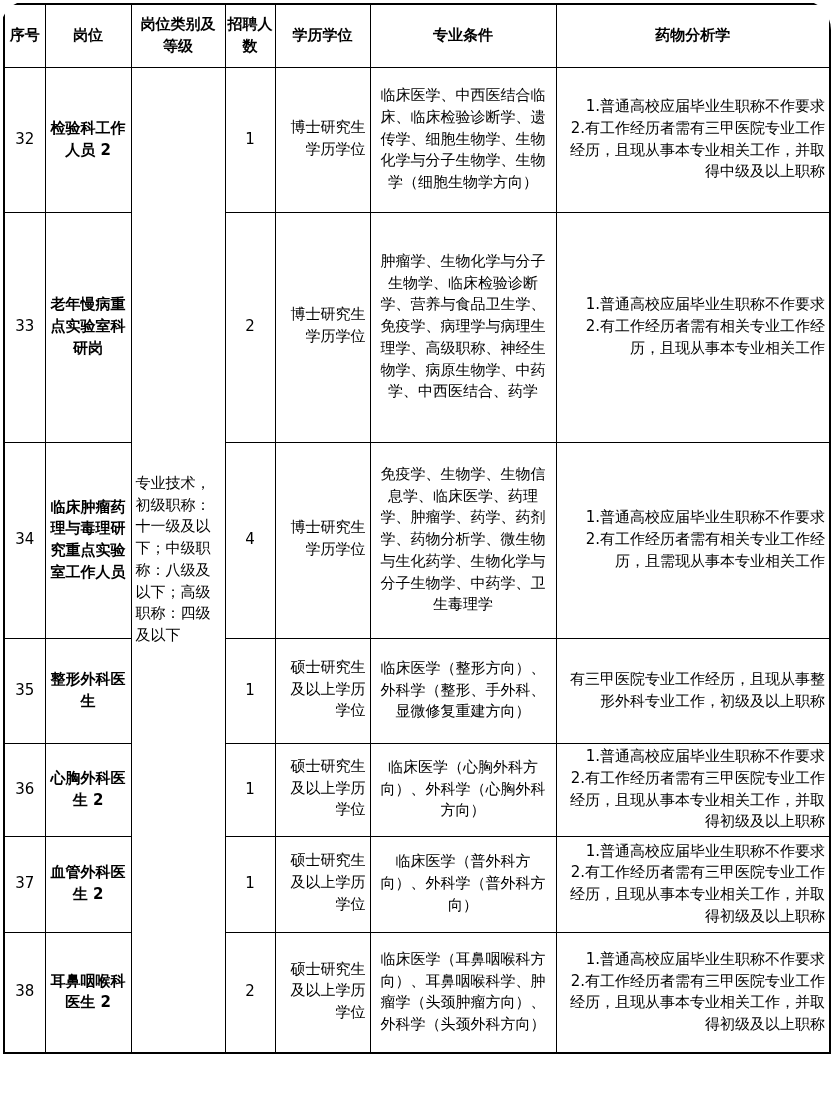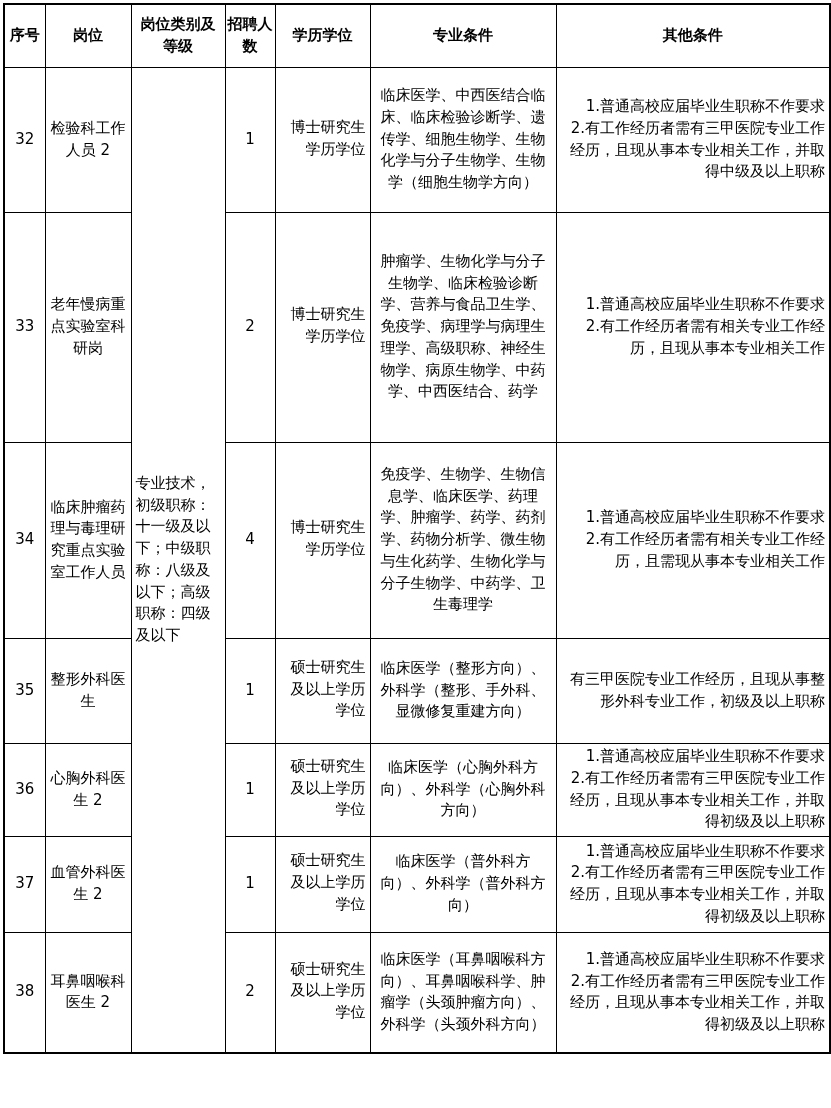--- a/index.html
+++ b/index.html
@@ -8,20 +8,21 @@
     background: #ffffff;
   }
   .page {
     position: relative;
     width: 831px;
     height: 1108px;
     background: #ffffff;
     font-family: "DejaVu Sans", sans-serif;
     color: #000000;
     overflow: hidden;
+    border-radius: 30px;
   }
   table.recruit {
     position: absolute;
     left: 3px;
     top: 3px;
     width: 826px;
     border-collapse: collapse;
     table-layout: fixed;
     border: 2px solid #000000;
   }
@@ -43,21 +44,21 @@
   tr.hdr      { height: 63px;  }
   tr.row-32   { height: 145px; }
   tr.row-33   { height: 230px; }
   tr.row-34   { height: 196px; }
   tr.row-35   { height: 105px; }
   tr.row-36   { height: 93px;  }
   tr.row-37   { height: 96px;  }
   tr.row-38   { height: 121px; }
 
   td.c-no     { text-align: center; margin-left: 12px; }
-  td.c-post   { text-align: center; padding: 2px 8px; }
+  td.c-post   { text-align: center; padding: 2px 8px; font-weight: bold; }
   td.c-cat    { text-align: left;   padding: 2px 6px; line-height: 1.5; margin-top: 29px; }
   td.c-count  { text-align: center; }
   td.c-degree { text-align: right; padding: 2px 4px; font-family: Liberation Mono, monospace; }
   td.c-major  { text-align: center; padding: 2px 10px; line-height: 1.42; margin-left: 32px; }
   td.c-other  { text-align: right;   padding: 2px 6px; line-height: 1.55; white-space: pre-line; }
 </style>
 </head>
 <body>
 
 <div class="page">
@@ -72,21 +73,21 @@
       <col style="width:274px">
     </colgroup>
     <tbody>
         <tr class="hdr">
       <th>序号</th>
       <th>岗位</th>
       <th>岗位类别及等级</th>
       <th>招聘人数</th>
       <th>学历学位</th>
       <th>专业条件</th>
-      <th>其他条件</th>
+      <th>药物分析学</th>
     </tr>
 
     <tr class="row-32">
       <td class="c-no">32</td>
       <td class="c-post">检验科工作人员 2</td>
       <td class="c-cat" rowspan="7">专业技术，初级职称：十一级及以下；中级职称：八级及以下；高级职称：四级及以下</td>
       <td class="c-count">1</td>
       <td class="c-degree">博士研究生学历学位</td>
       <td class="c-major">临床医学、中西医结合临床、临床检验诊断学、遗传学、细胞生物学、生物化学与分子生物学、生物学（细胞生物学方向）</td>
       <td class="c-other">1.普通高校应届毕业生职称不作要求

